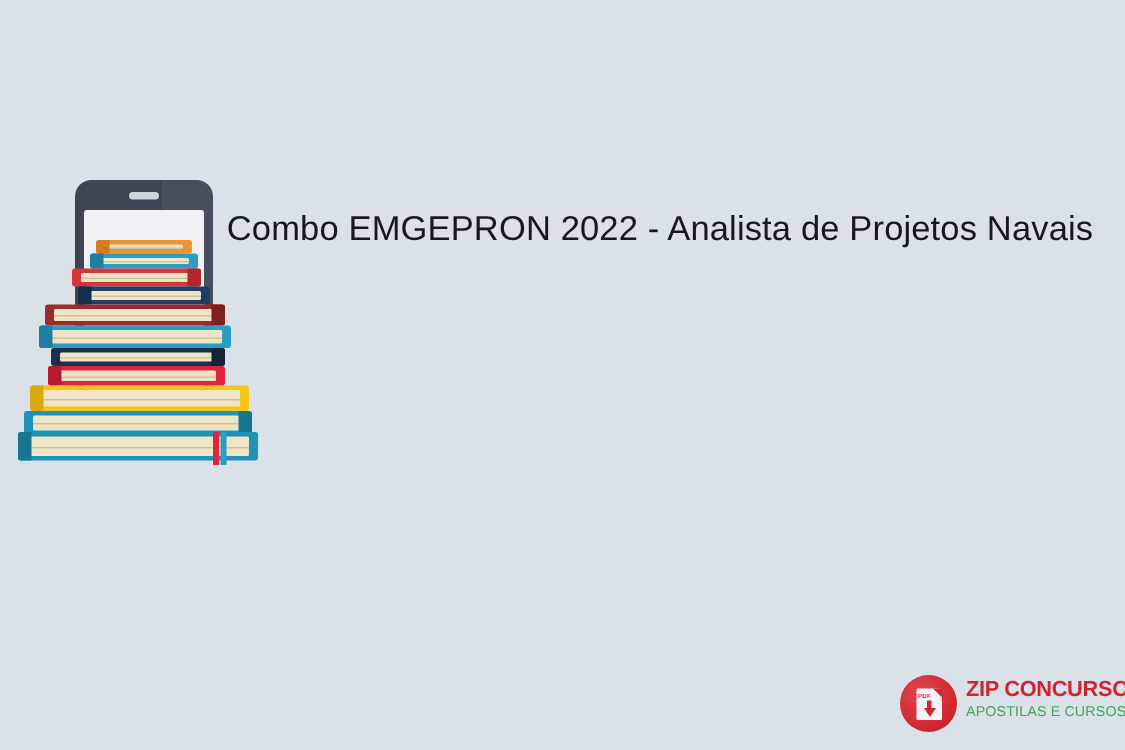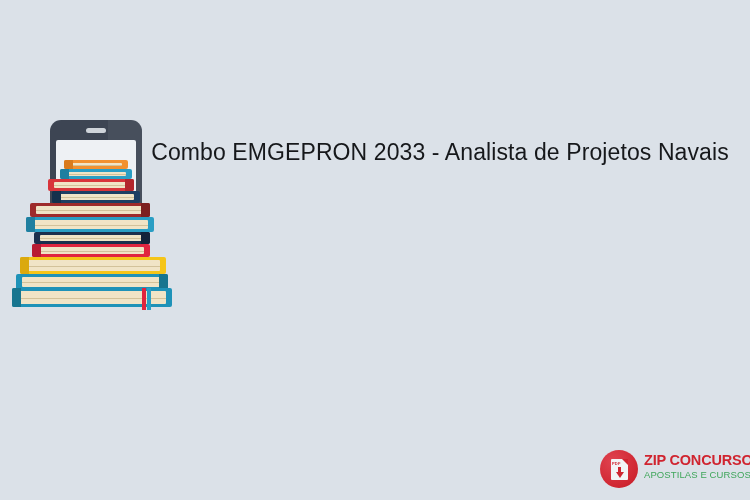--- a/index.html
+++ b/index.html
@@ -298,21 +298,21 @@
       <div class="cover" style="background:#1e92b8;"></div>
       <div class="pages"></div>
       <div class="spine" style="background:#17758f;"></div>
       <div class="bookmark" style="left:130px; background:#e0243f;"></div>
       <div class="bookmark" style="left:135px; background:#2a9ec4;"></div>
     </div>
 
   </div>
 
   <div class="title-block">
-    <div class="title-line">Combo EMGEPRON 2033 - Analista de Projetos Navais</div>
+    <div class="title-line">Combo EMGEPRON 2022 - Analista de Projetos Navais</div>
   </div>
 
   <div class="logo">
     <div class="logo-mark">
       <div class="logo-doc">
         <div class="logo-doc-fold"></div>
         <div class="logo-pdf-tag">PDF</div>
         <div class="logo-arrow-stem"></div>
         <div class="logo-arrow"></div>
       </div>

